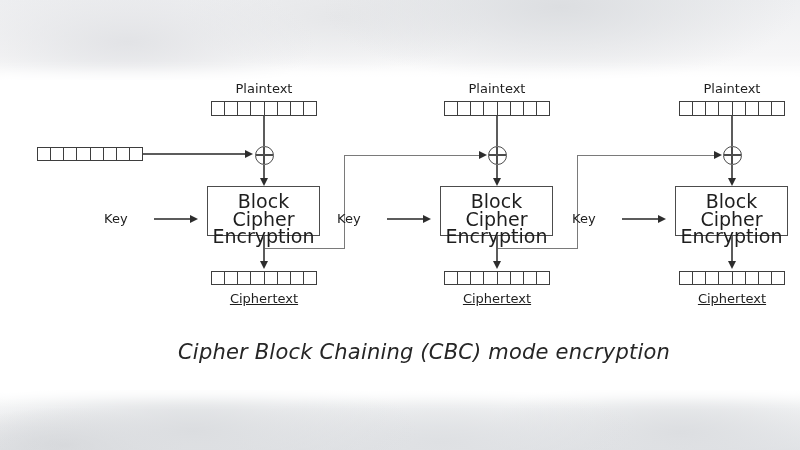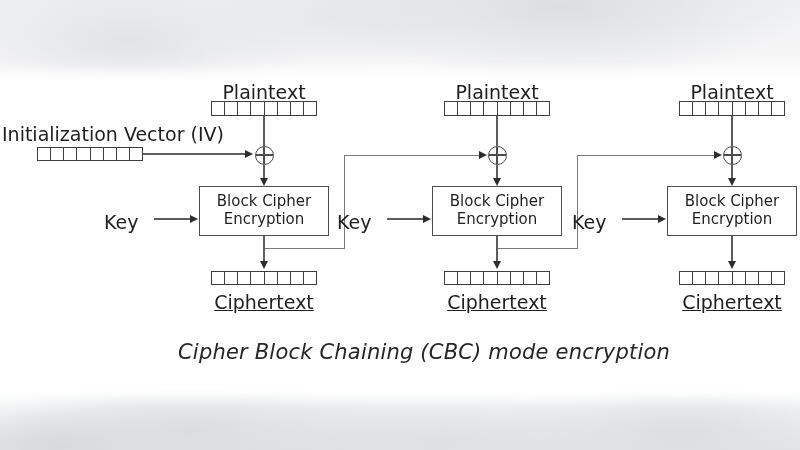--- a/index.html
+++ b/index.html
@@ -17,35 +17,35 @@
   .band-bottom { position:absolute; left:0; top:388px; width:800px; height:62px;
     background:
       radial-gradient(300px 90px at 24% 70%, #dbdde0 0%, rgba(219,221,224,0) 75%),
       radial-gradient(280px 80px at 55% 88%, #dee0e3 0%, rgba(222,224,227,0) 75%),
       radial-gradient(260px 80px at 85% 72%, #dcdee1 0%, rgba(220,222,225,0) 75%),
       radial-gradient(160px 50px at 8% 92%, #d5d7da 0%, rgba(213,215,218,0) 75%),
       linear-gradient(180deg, #ffffff 0%, #f1f2f3 45%, #e3e5e8 100%); }
   .white-area { position:absolute; left:0; top:80px; width:800px; height:310px;
     background:#ffffff; box-shadow:0 0 12px 8px rgba(255,255,255,0.95); }
 
-  .lbl { position:absolute; font-size:19px; color:#1e1e1e; white-space:nowrap; }
+  .lbl { position:absolute; font-size:13px; color:#1e1e1e; white-space:nowrap; }
   .center106 { width:106px; text-align:center; }
 
   .cells { position:absolute; width:106px; border:1.4px solid #3e3e3e; background:#fff;
            display:flex; box-sizing:border-box; }
   .cells span { flex:1 1 auto; border-right:1.4px solid #3e3e3e; }
   .cells span:last-child { border-right:none; }
 
   .vline { position:absolute; width:1.5px; background:#5c5c5c; }
   .hline { position:absolute; height:1.5px; background:#5c5c5c; }
   .chain { background:#7a7a7a; }
 
-  .box { position:absolute; width:130px; height:50px; border:1.5px solid #4c4c4c;
-         background:#fff; box-sizing:border-box; text-align:center; font-size:15px;
-         line-height:17.5px; padding-top:6px; color:#1e1e1e; }
+  .box { position:absolute; width:113px; height:50px; border:1.5px solid #4c4c4c;
+         background:#fff; box-sizing:border-box; text-align:center; font-size:19px;
+         line-height:17.5px; padding-top:6px; color:#1e1e1e;margin-left:8px; }
 
   .xor { position:absolute; width:19px; height:19px; border:1.6px solid #4c4c4c;
          border-radius:50%; box-sizing:border-box; background:#fff; }
   .xor::before { content:""; position:absolute; left:50%; top:0; bottom:0; width:1.5px;
                  margin-left:-0.75px; background:#4c4c4c; }
   .xor::after  { content:""; position:absolute; top:50%; left:0; right:0; height:1.5px;
                  margin-top:-0.75px; background:#4c4c4c; }
 
   .head-down  { position:absolute; width:0; height:0;
                 border-left:4.5px solid transparent; border-right:4.5px solid transparent;
@@ -90,21 +90,20 @@
 </style>
 </head>
 <body>
 
 <div id="screen">
 
   <div class="band-top"></div>
   <div class="band-bottom"></div>
   <div class="white-area"></div>
 
-  <div class="lbl iv-label">Initialization Vector (IV)</div>
   <div class="cells iv-cells" style="position:absolute;">
       <span></span>
       <span></span>
       <span></span>
       <span></span>
       <span></span>
       <span></span>
       <span></span>
       <span></span>
     </div>

